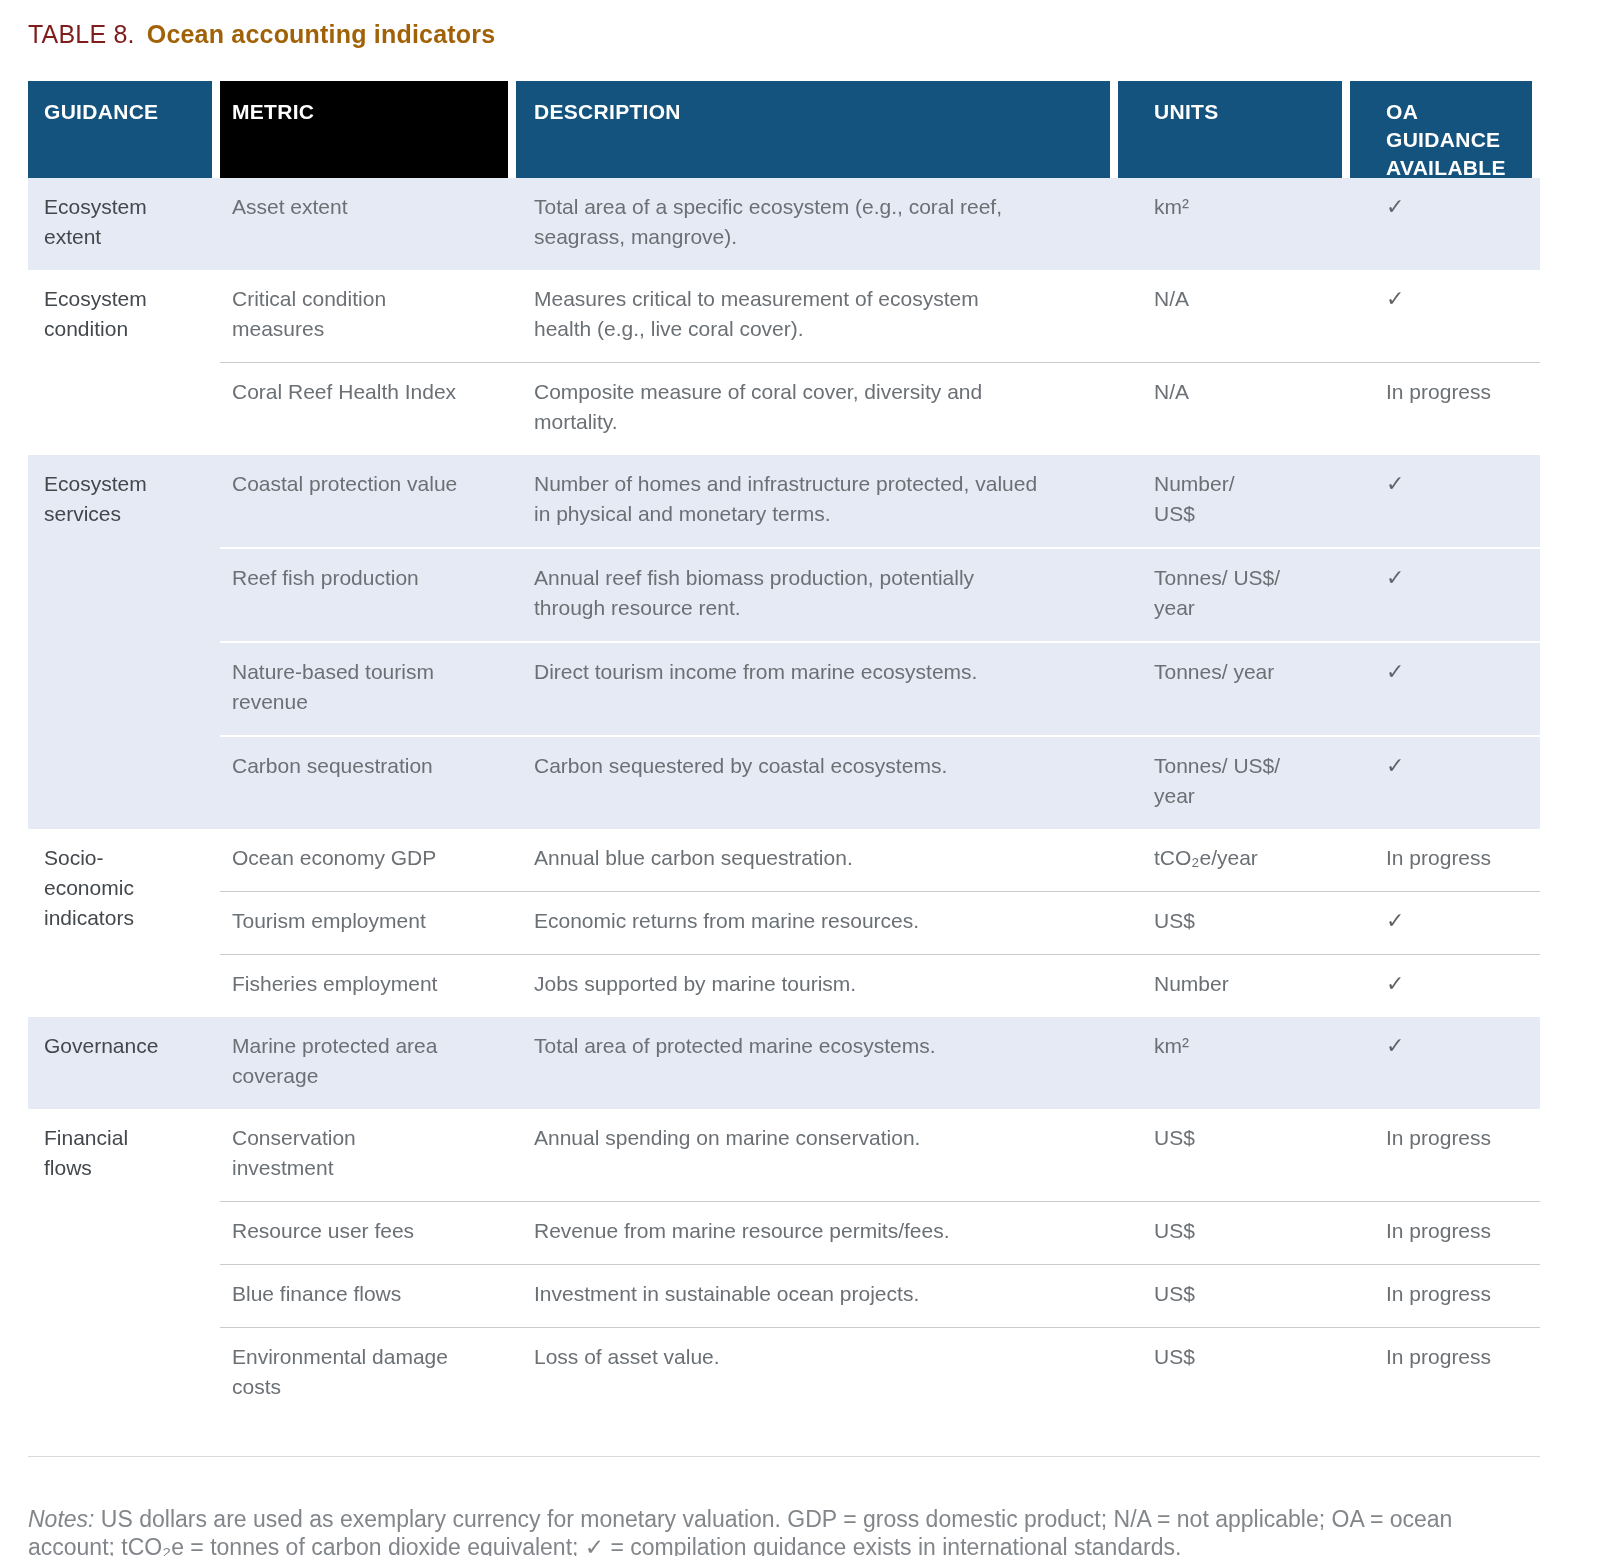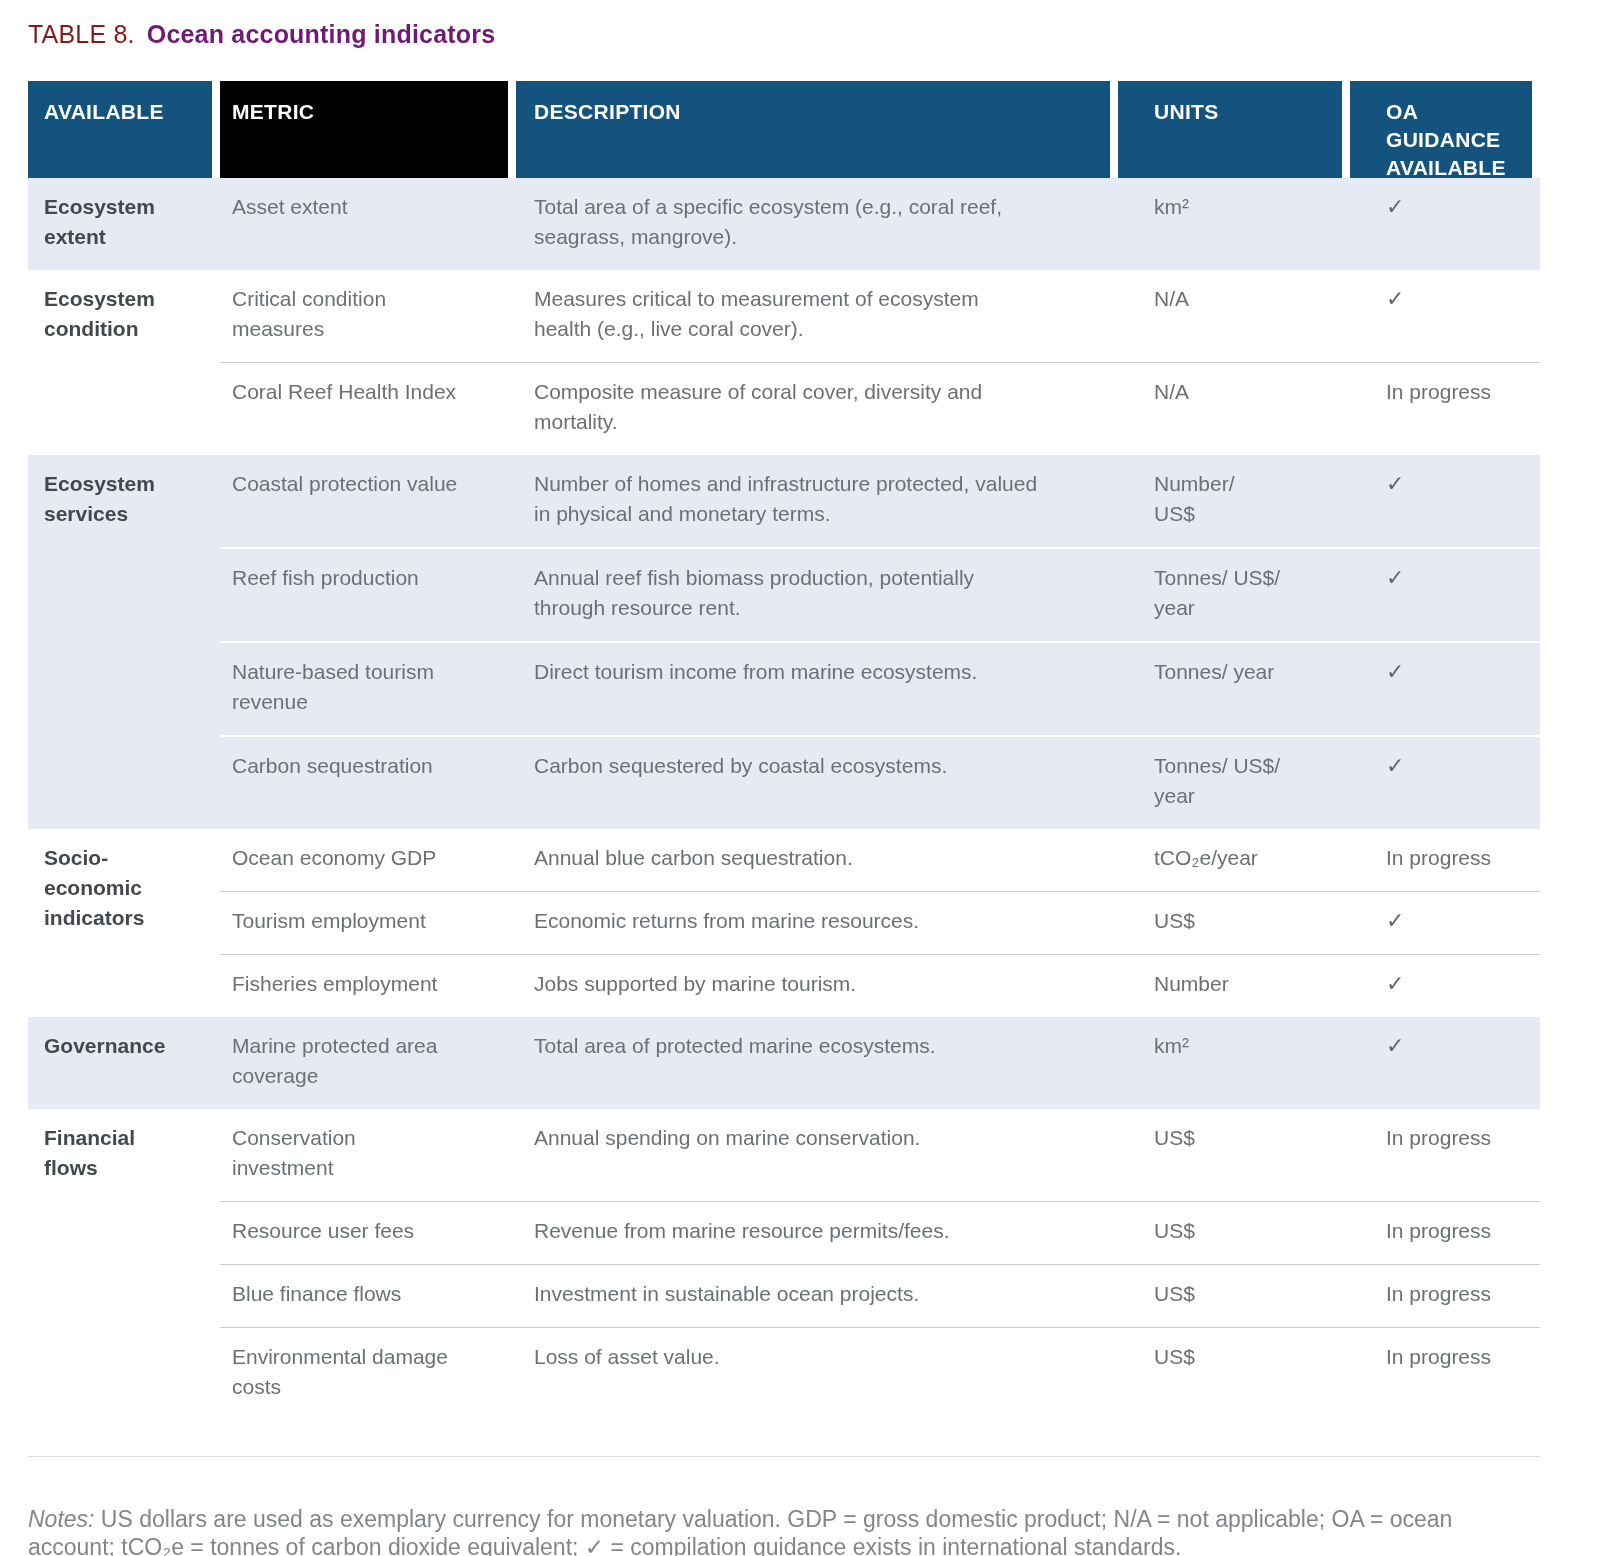--- a/index.html
+++ b/index.html
@@ -32,21 +32,21 @@
   .th.c2 { width:288px; padding-left:12px; }
   .th.c3 { width:594px; padding-left:18px; }
   .th.c4 { width:224px; padding-left:36px; }
   .th.c5 { width:182px; padding-left:36px; }
 
   
   .group { display:flex; background:#ffffff; }
   .group.shaded { background:#e6eaf5; }
   .cat {
     width:192px; padding:14px 10px 0 16px;
-    font-weight:700; color:#43484d; font-size:21px; line-height:30px;
+    font-weight:400; color:#43484d; font-size:21px; line-height:30px;
   }
   .rows { flex:1; display:flex; flex-direction:column; }
   .row { display:flex; padding:14px 0 18px; }
   .group:not(.shaded) .row + .row { border-top:1px solid #c9cbcd; }
   .group.shaded .row + .row { border-top:2px solid #ffffff; }
   .cell { font-size:21px; line-height:30px; color:#6b7075; }
   .m { width:296px; padding-left:12px; padding-right:20px; }
   .d { width:602px; padding-left:18px; padding-right:46px; }
   .u { width:232px; padding-left:36px; padding-right:8px; }
   .g { flex:1; padding-left:36px; padding-right:8px; }
@@ -58,26 +58,26 @@
   
   .footnotes { margin-top:48px; max-width:1450px; font-size:23px; line-height:28px; color:#82868a; }
   .footnotes .lbl { font-style:italic; }
 </style>
 </head>
 <body>
 
 <div class="page">
 
   <div class="title">
-    <span class="prefix">TABLE 8.</span><span class="accent" id="title-accent" style="color: #701a75;">Ocean accounting indicators</span>
+    <span class="prefix">TABLE 8.</span><span class="accent" id="title-accent" style="color: #a16207;">Ocean accounting indicators</span>
   </div>
 
   <div class="oa-table">
     <div class="thead">
-      <div class="th c1" style="background: rgb(20, 83, 125);">AVAILABLE</div>
+      <div class="th c1" style="background: rgb(20, 83, 125);">GUIDANCE</div>
       <div class="th c2" style="background: #000000;">METRIC</div>
       <div class="th c3" style="background: rgb(20, 83, 125);">DESCRIPTION</div>
       <div class="th c4" style="background: rgb(20, 83, 125);">UNITS</div>
       <div class="th c5" style="background: rgb(20, 83, 125);">OA GUIDANCE AVAILABLE</div>
     </div>
     <div id="tbody">
         <div class="group shaded" style="background: rgb(230, 234, 245);">
           <div class="cat">Ecosystem<br>extent</div>
           <div class="rows">
             <div class="row">

